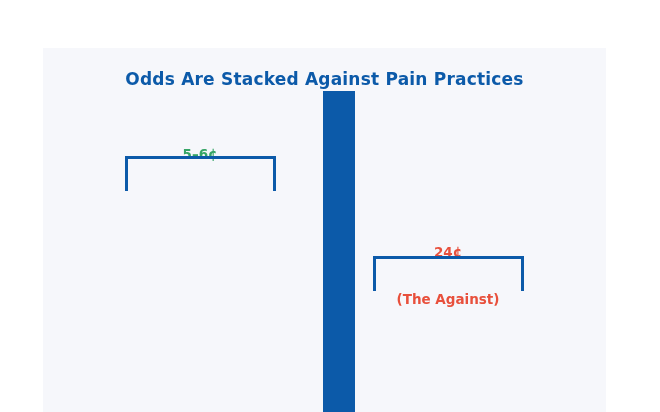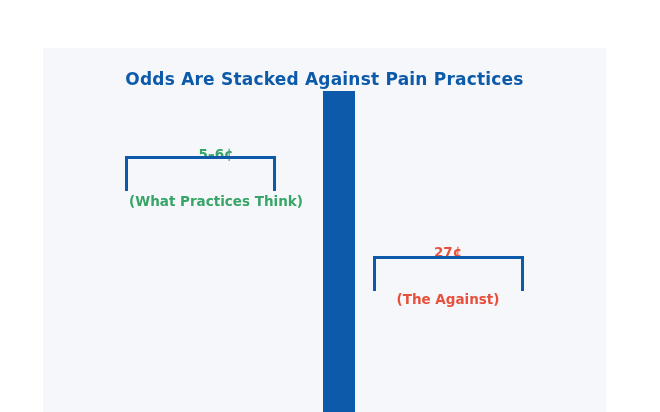--- a/index.html
+++ b/index.html
@@ -43,21 +43,21 @@
     background: var(--line-blue, #0c5aa9);
   }
   .annotation {
     position: absolute;
     width: 240px;
     text-align: center;
     font-size: 13.5px;
     font-weight: bold;
     line-height: 15px;
   }
-  .annotation.left  { left: 64px;  top: 83px;  color: var(--green, #36a566); }
+  .annotation.left  { left: 48px;  top: 83px;  color: var(--green, #36a566); }
   .annotation.right { left: 296px; top: 181px; color: var(--red, #e8503c); }
   .bracket {
     position: absolute;
     border: 3px solid var(--line-blue, #0c5aa9);
     border-bottom: none;
     background: transparent;
   }
   .bracket.left  { left: 93px;  top: 124px; width: 151px; height: 21px; }
   .bracket.right { left: 341px; top: 224px; width: 151px; height: 20px; }
 </style>
@@ -67,22 +67,21 @@
 <div class="canvas">
   <div class="panel"></div>
 
   <div class="chart-title">Odds Are Stacked Against Pain Practices</div>
 
   <div class="vline"></div>
   <div class="baseline"></div>
 
   <div class="annotation left">
     <div>5–6¢</div>
-    <div>(What Practices Think)</div>
   </div>
   <div class="bracket left"></div>
 
   <div class="annotation right">
-    <div>27¢</div>
+    <div>24¢</div>
     <div>(The Against)</div>
   </div>
   <div class="bracket right"></div>
 </div>
 
 </body></html>

